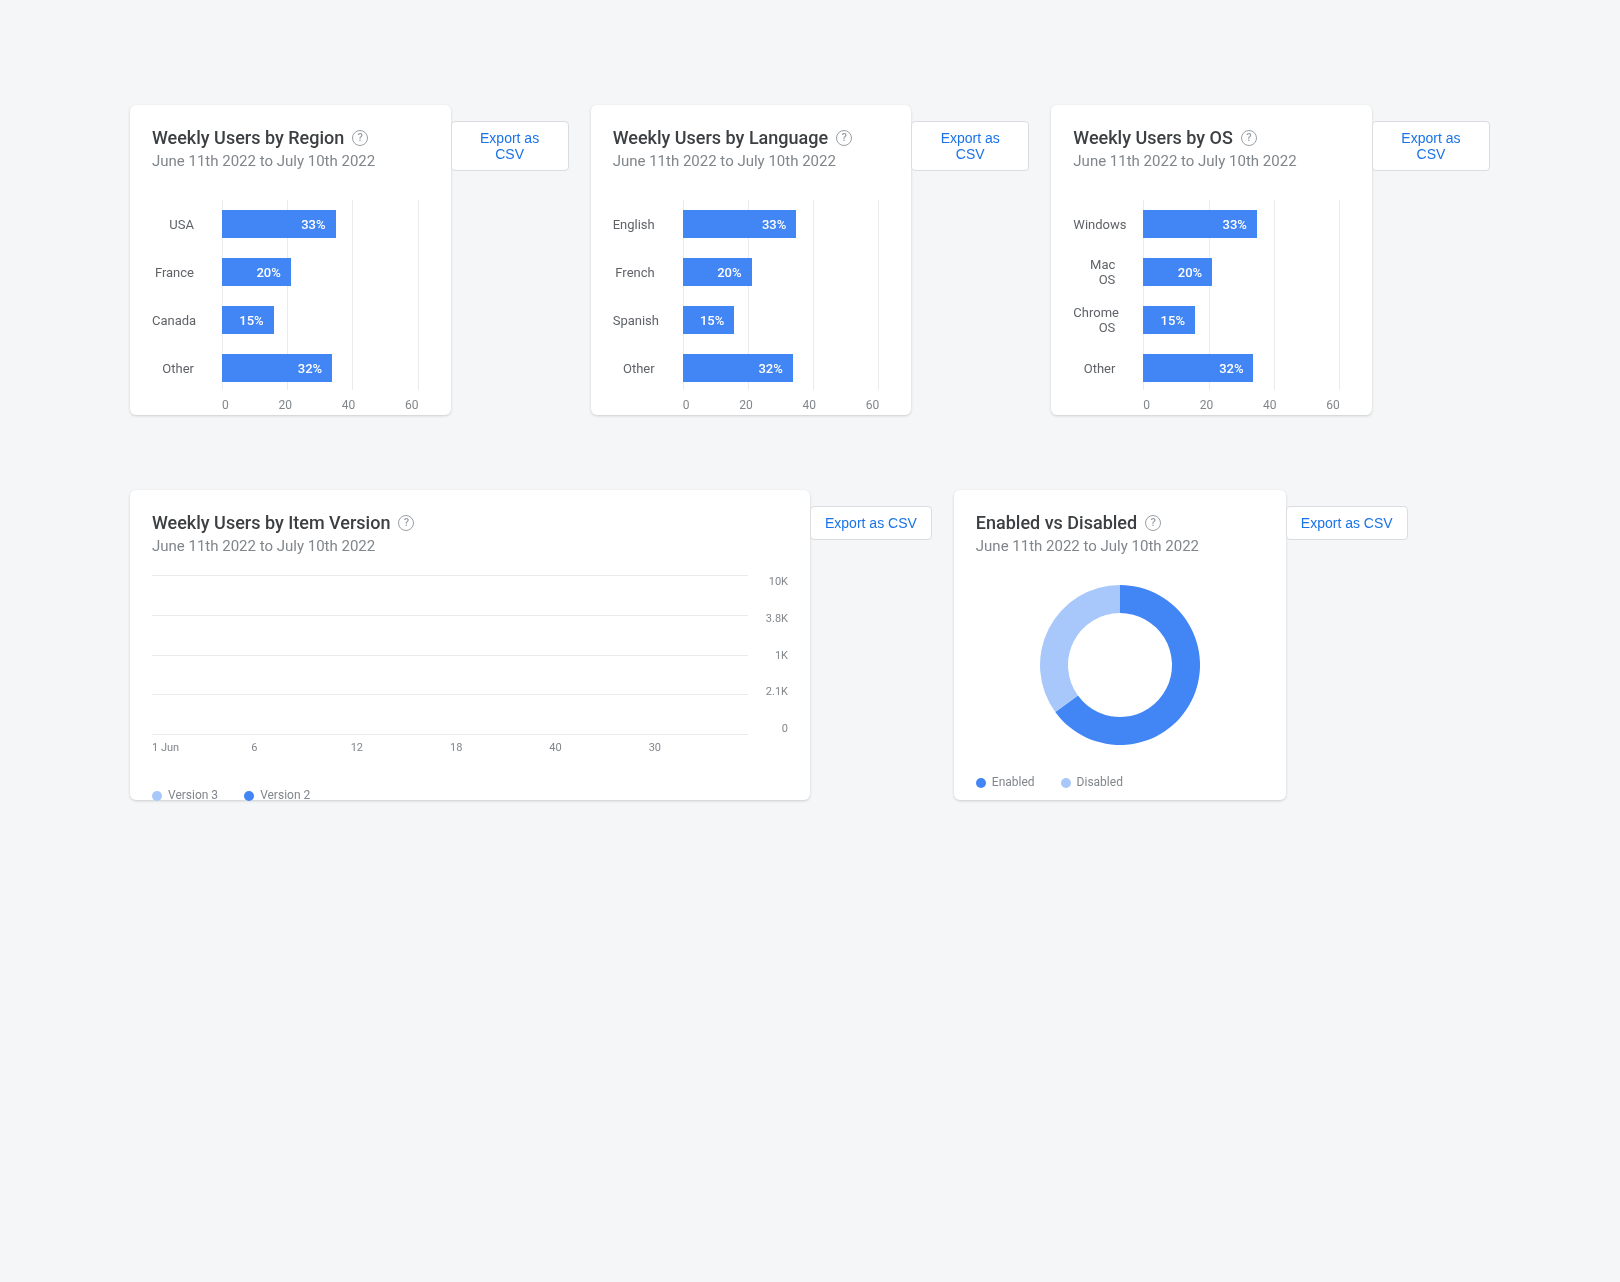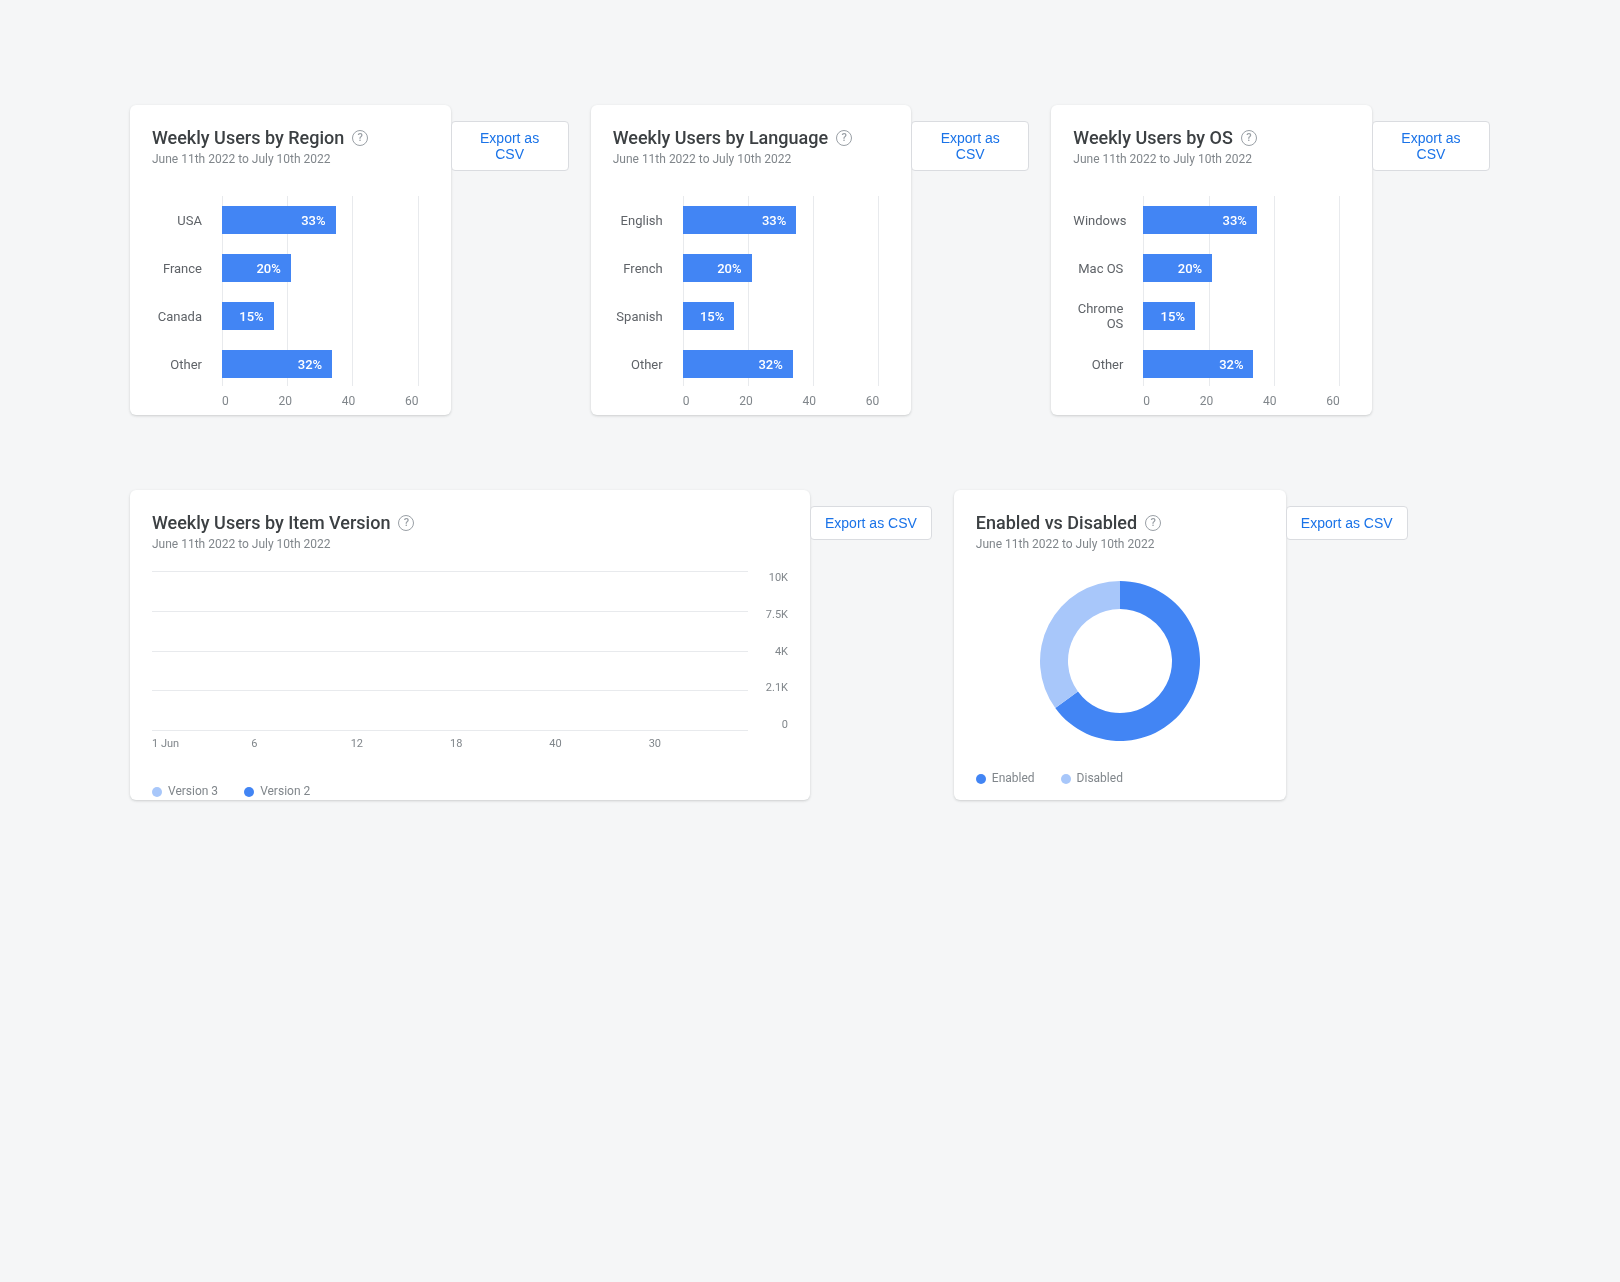--- a/index.html
+++ b/index.html
@@ -15,21 +15,21 @@
   .col { display: flex; flex-direction: row; }
   .card {
     background: #fff;
     border-radius: 6px;
     box-shadow: 0 1px 3px rgba(60,64,67,.15), 0 1px 2px rgba(60,64,67,.08);
     padding: 22px 22px 18px 22px;
   }
   .card-sm { width: 332px; height: 310px; }
   .card-lg { width: 680px; height: 310px; }
   .card-title { font-size: 18px; color: #3c4043; font-weight: 500; display: flex; align-items: center; gap: 8px; }
-  .card-sub { font-size: 12px; color: #80868b; margin-top: 4px; }
+  .card-sub { font-size: 15px; color: #80868b; margin-top: 4px; }
   .help-icon {
     width: 16px; height: 16px; border: 1.4px solid #9aa0a6; border-radius: 50%;
     display: inline-flex; align-items: center; justify-content: center;
     font-size: 11px; color: #9aa0a6; font-weight: 500; line-height: 1;
   }
   .export-btn {
     margin-top: 16px;
     align-self: flex-start;
     background: #fff;
     border: 1px solid #dadce0;
@@ -42,21 +42,21 @@
   }
   
   .hbar-area { margin-top: 30px; position: relative; }
   .hbar-grid {
     position: absolute; left: 70px; right: 10px; top: 0; bottom: 22px;
     display: flex; justify-content: space-between;
   }
   .hbar-grid div { width: 1px; background: #e8eaed; }
   .hbar-rows { position: relative; }
   .hbar-row { display: flex; align-items: center; height: 48px; }
-  .hbar-label { width: 70px; text-align: right; padding-right: 20px; font-size: 13px; color: #5f6368; }
+  .hbar-label { width: 70px; text-align: right; padding-right: 28px; font-size: 13px; color: #5f6368; }
   .hbar-track { flex: 1; position: relative; height: 28px; }
   .hbar-bar {
     position: absolute; left: 0; top: 0; bottom: 0;
     background: #4285f4; border-radius: 0;
     display: flex; align-items: center; justify-content: flex-end;
     padding-right: 10px; color: #fff; font-size: 13px; font-weight: 500;
   }
   .hbar-xaxis { display: flex; margin-left: 70px; margin-right: 10px; justify-content: space-between; margin-top: 6px; }
   .hbar-xaxis span { font-size: 12px; color: #80868b; }
 
@@ -379,22 +379,22 @@
                 <div class="vbar-seg-bot" style="height:59%"></div>
               </div>
               <div class="vbar-col">
                 <div class="vbar-seg-top" style="height:7.000000000000001%"></div>
                 <div class="vbar-seg-bot" style="height:66%"></div>
               </div>
             </div>
         </div>
         <div class="vbar-yaxis" id="vy">
             <span>10K</span>
-            <span>7.5K</span>
-            <span>4K</span>
+            <span>3.8K</span>
+            <span>1K</span>
             <span>2.1K</span>
             <span>0</span>
           </div>
       </div>
       <div class="vbar-xaxis" id="vx" style="padding-right:40px;align-items:flex-end;">
           <span class="xlab">1 Jun</span>
           <span class="xlab">6</span>
           <span class="xlab">12</span>
           <span class="xlab">18</span>
           <span class="xlab">40</span>

